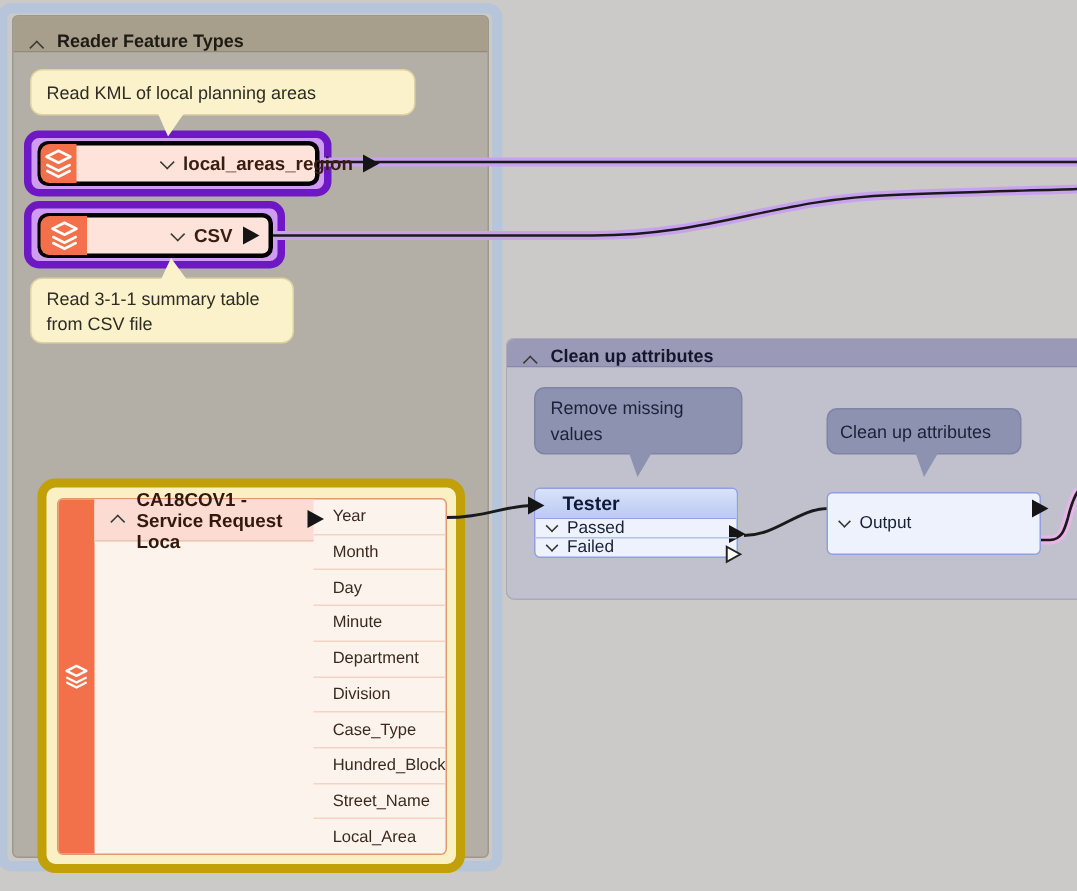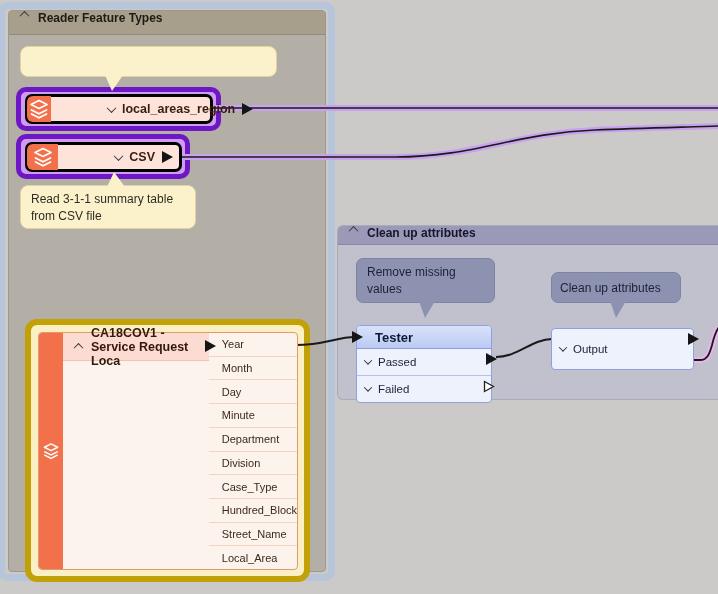--- a/index.html
+++ b/index.html
@@ -9,21 +9,21 @@
   
   .halo{position:absolute;left:-2px;top:2px;width:337px;height:579px;border:7px solid #b6c5da;
         border-radius:10px;box-sizing:border-box;z-index:1;}
 
   
   .bm{position:absolute;box-sizing:border-box;z-index:1;}
   .bm-reader{left:8px;top:10px;width:318px;height:562px;background:#b3afa7;border:1px solid #9e978b;border-radius:4px;}
   .bm-reader .bmhdr{height:23px;background:#a89e8c;border-radius:3px 3px 0 0;border-bottom:1px solid #948a77;}
   .bm-clean{left:337px;top:225px;width:381px;height:175px;background:#c1c0cd;border:1px solid #abaabc;border-radius:6px 0 0 6px;border-right:none;}
   .bm-clean .bmhdr{height:18px;background:#9b99b8;border-radius:5px 0 0 0;border-bottom:1px solid #8a88a8;}
-  .bmhdr{display:flex;align-items:flex-start;gap:10px;padding-left:12px;font-size:12px;font-weight:bold;color:#1d1b14;}
+  .bmhdr{display:flex;align-items:flex-end;gap:10px;padding-left:12px;font-size:12px;font-weight:bold;color:#1d1b14;}
   .bm-clean .bmhdr{color:#15152b;}
 
   
   .chev{display:inline-block;width:6px;height:6px;border-left:1.8px solid #3a3a34;border-top:1.8px solid #3a3a34;flex:0 0 auto;}
   .chev.up{transform:rotate(45deg) translate(1px,1px);}
   .chev.down{transform:rotate(225deg) translate(1px,1px);}
 
   
   .ann{position:absolute;box-sizing:border-box;border-radius:8px;font-size:12px;line-height:17px;
        padding:5px 10px;z-index:5;}
@@ -116,20 +116,21 @@
     <g>
       <path d="M496,357 C518,357 532,339 552,339" stroke="#1a1a1a" stroke-width="2" fill="none"></path>
     </g>
     <g>
       <path d="M690,360 L700,360 C708,360 710,352 712,345 C714,337 716,331 719,327" stroke="#e8b4e9" stroke-width="6" fill="none"></path>
       <path d="M690,360 L700,360 C708,360 710,352 712,345 C714,337 716,331 719,327" stroke="#1a1a1a" stroke-width="1.8" fill="none"></path>
     </g>
   </svg>
 
   <div class="ann ann-y" style="left:20px;top:46px;width:257px;height:31px;line-height:20px;">
+    <span>Read KML of local planning areas</span>
     <span class="tail ydown" style="left:84px;"></span>
   </div>
 
   <div class="ann ann-y" style="left:20px;top:185px;width:176px;height:44px;">
     <span>Read 3-1-1 summary table from CSV file</span>
     <span class="tail yup" style="left:86px;"></span>
   </div>
 
 
   <div class="ann ann-g" style="left:356px;top:258px;width:139px;height:45px;">
@@ -194,21 +195,21 @@
         <div class="arow">Department</div>
         <div class="arow">Division</div>
         <div class="arow">Case_Type</div>
         <div class="arow">Hundred_Block</div>
         <div class="arow">Street_Name</div>
         <div class="arow">Local_Area</div>
       </div>
     </div>
   </div>
 
-  <div class="tnode" style="left:356px;top:325px;width:136px;height:78px;">
+  <div class="tnode" style="left:356px;top:325px;width:136px;height:47px;">
     <div class="thdr">
       <span class="pin"></span>
       <span>Tester</span>
     </div>
     <div class="trow">
       <span class="chev down"></span>
       <span>Passed</span>
       <span class="pout pright"></span>
     </div>
     <div class="trow">

